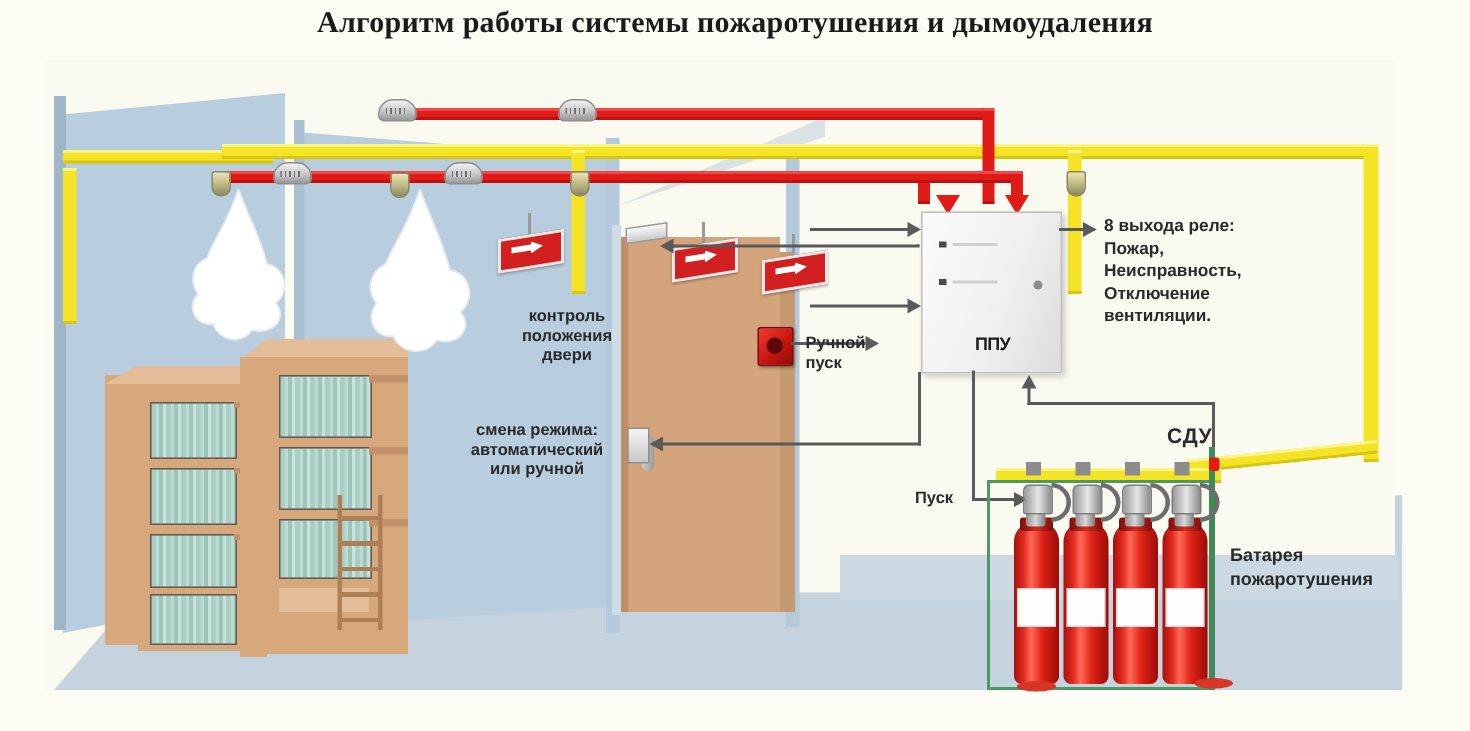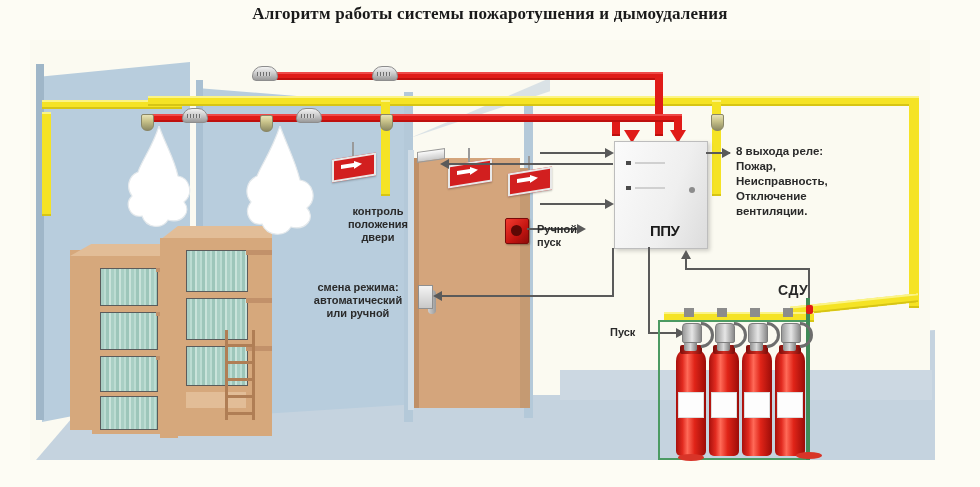--- a/index.html
+++ b/index.html
@@ -16,21 +16,21 @@
     overflow: hidden;
     font-family: "Liberation Sans", sans-serif;
   }
   
   #title {
     position: absolute;
     left: 0; top: 4px;
     width: 980px;
     text-align: center;
     font-family: "Liberation Serif", serif;
-    font-size: 17px;
+    font-size: 20px;
     font-weight: bold;
     color: #1a1a1a;
     letter-spacing: 0.2px;
   }
   
   .lbl {
     position: absolute;
     font-family: "Liberation Sans", sans-serif;
     font-size: 11px;
     font-weight: bold;
@@ -131,21 +131,21 @@
     position:absolute;
     background: linear-gradient(110deg,#fbfbfb 0%, #efefef 60%, #dcdcdc 100%);
     border:1px solid #bdbdbd;
     box-shadow: 2px 2px 4px rgba(0,0,0,.18);
   }
   .ppuLed { position:absolute; width:5px; height:4px; background:#4a4a4a; }
   .ppuTxt { position:absolute; width:30px; height:2px; background:#d0d0d0; }
   .ppuKnob { position:absolute; width:6px; height:6px; border-radius:50%; background:#8c8c8c; }
   .ppuLabel {
     position:absolute; font-family:"Liberation Sans",sans-serif;
-    font-weight:bold; font-size:15px; color:#1c1c1c; letter-spacing:-0.5px;
+    font-weight:bold; font-size:12px; color:#1c1c1c; letter-spacing:-0.5px;
   }
 
   .sduDot { position:absolute; width:7px; height:9px; background:#e01b18; border-radius:2px; }
 
   
   .cyl {
     position:absolute; width:30px; height:108px;
     background: linear-gradient(90deg,#a8100c 0%, #e22b20 22%, #ff6a58 38%, #e02418 62%, #9c0c08 100%);
     border-radius: 13px 13px 5px 5px;
   }
@@ -407,14 +407,16 @@
 двери</div>
 
   <div class="lbl" style="left:537px; top:223px; width:70px;">Ручной
 пуск</div>
 
 
   <div class="lbl" style="left:778px; top:284px; font-size:14px; letter-spacing:0.5px;">СДУ</div>
 
   <div class="lbl" style="left:610px; top:326px;">Пуск</div>
 
+  <div class="lbl" style="left:820px; top:362px; width:140px; line-height:16px; font-size:12px;">Батарея
+пожаротушения</div>
 
 </div>
 
 </body></html>

